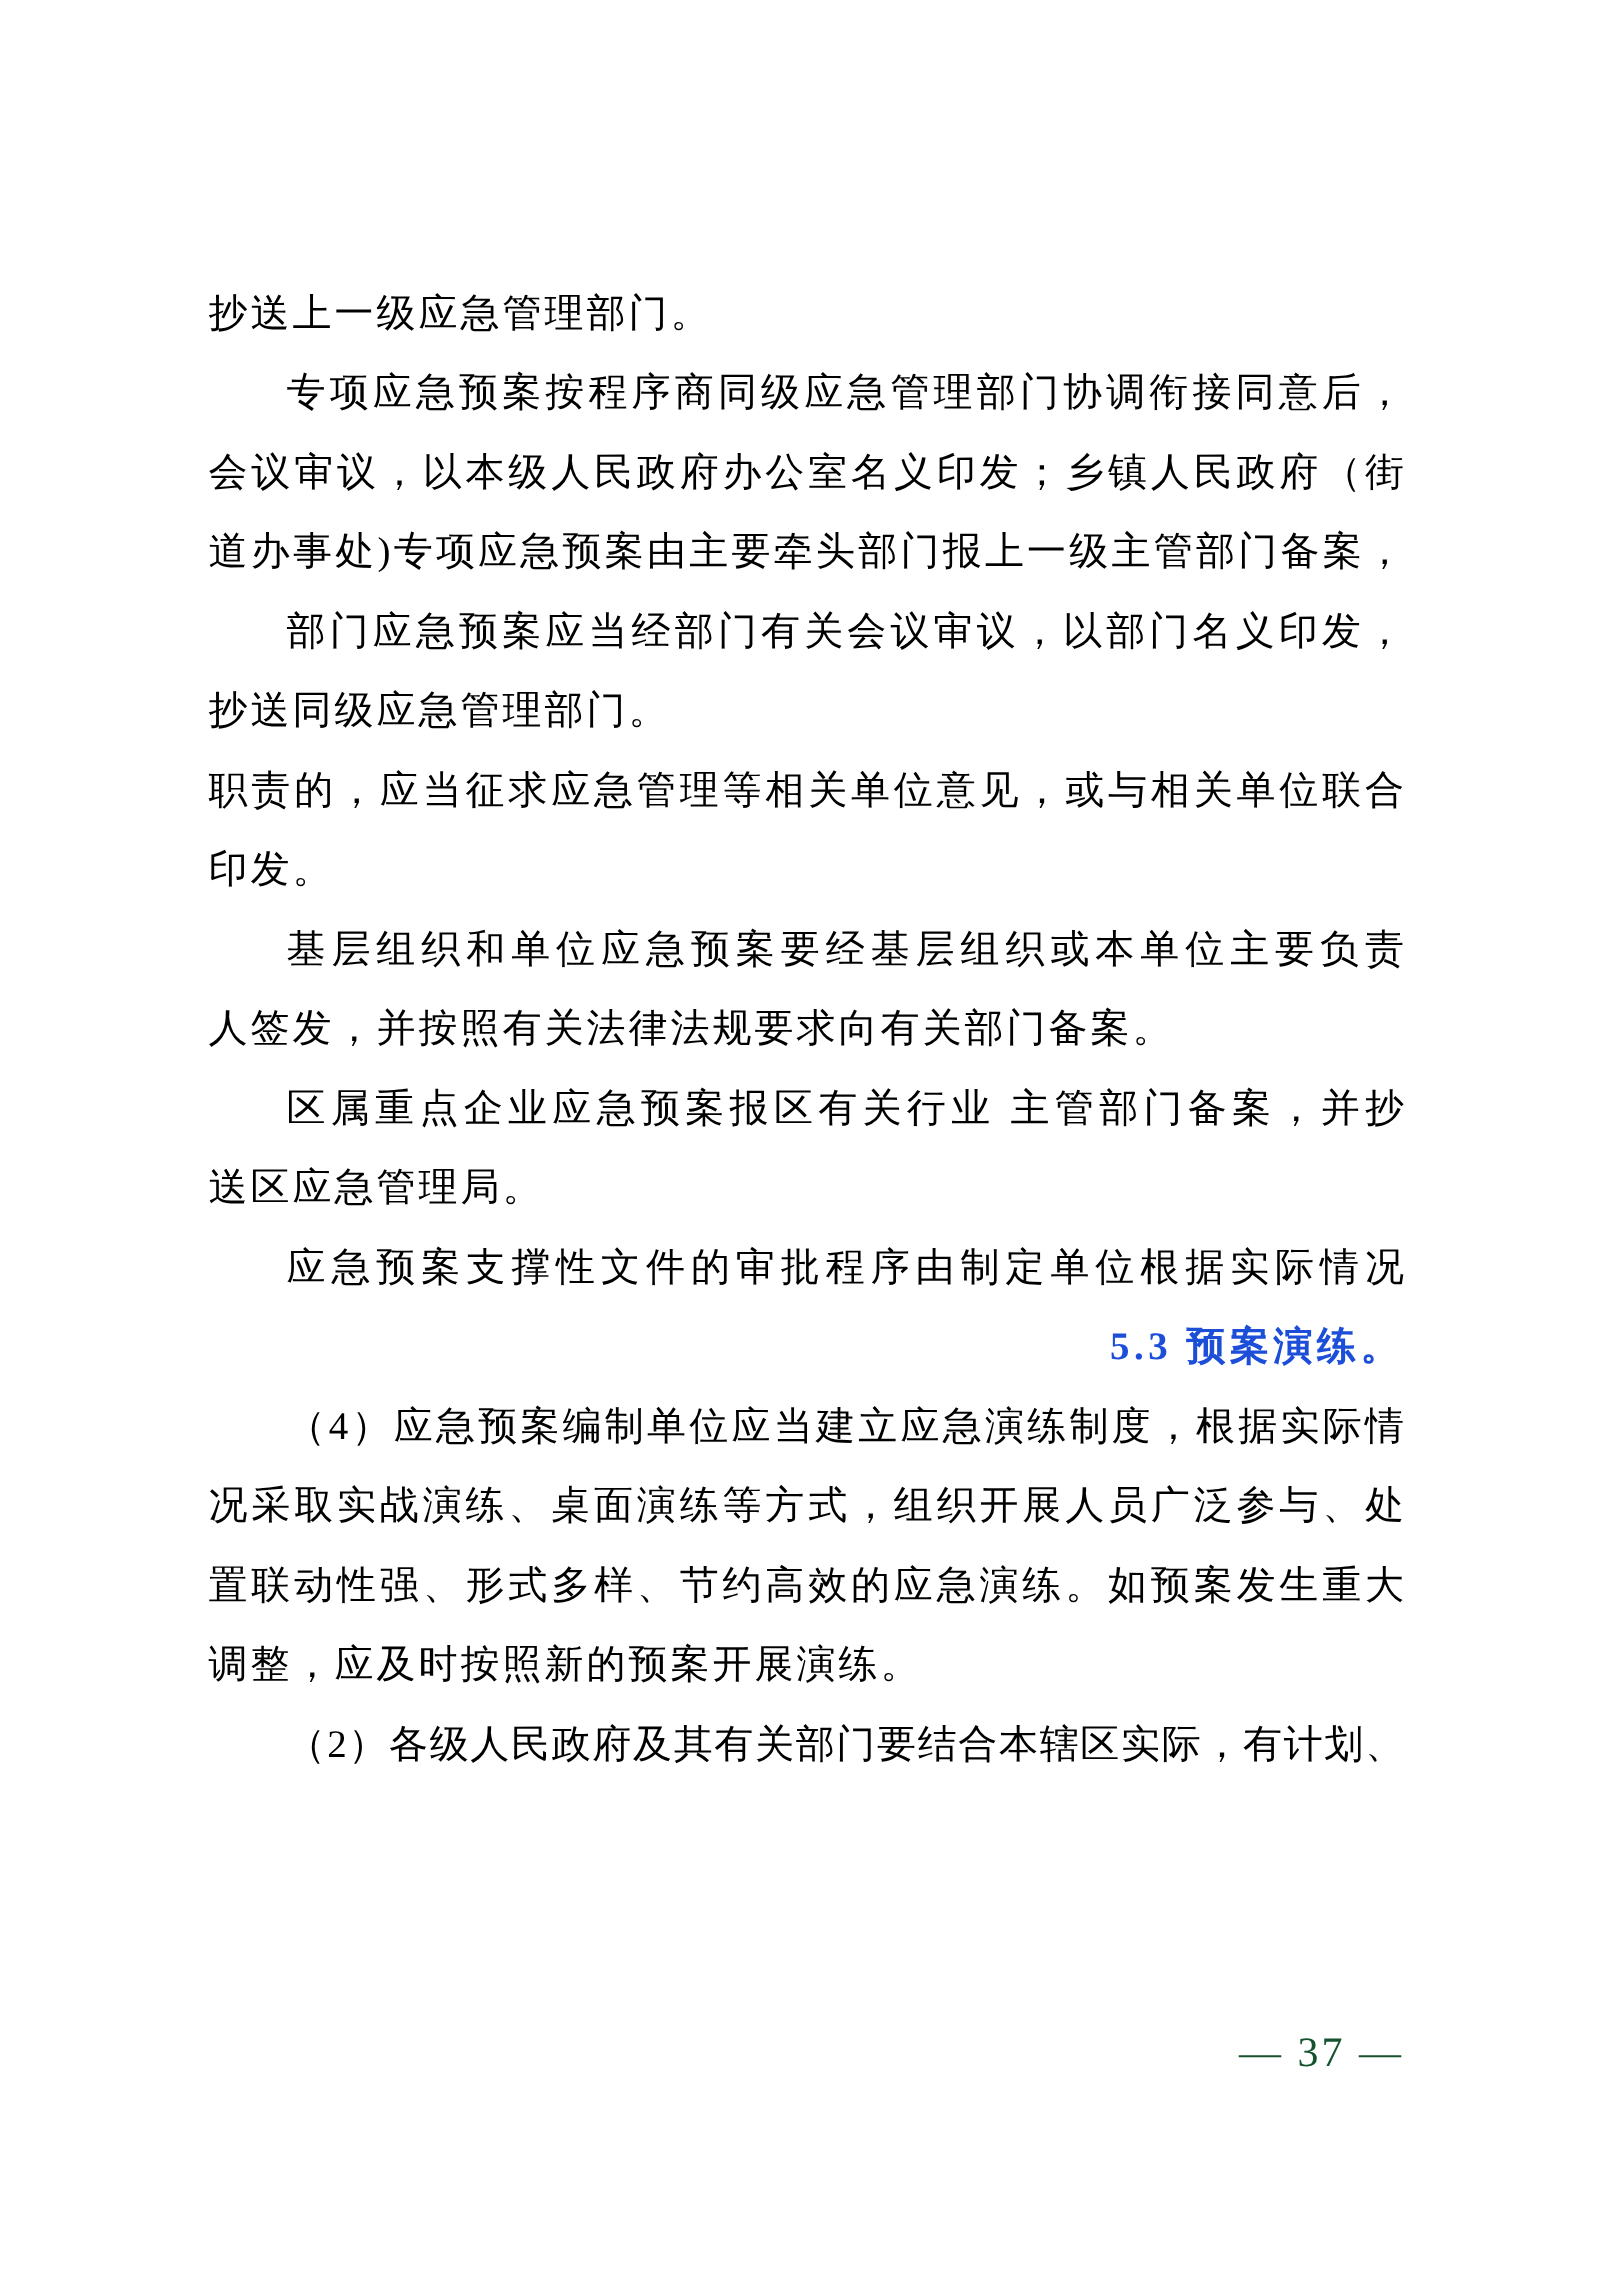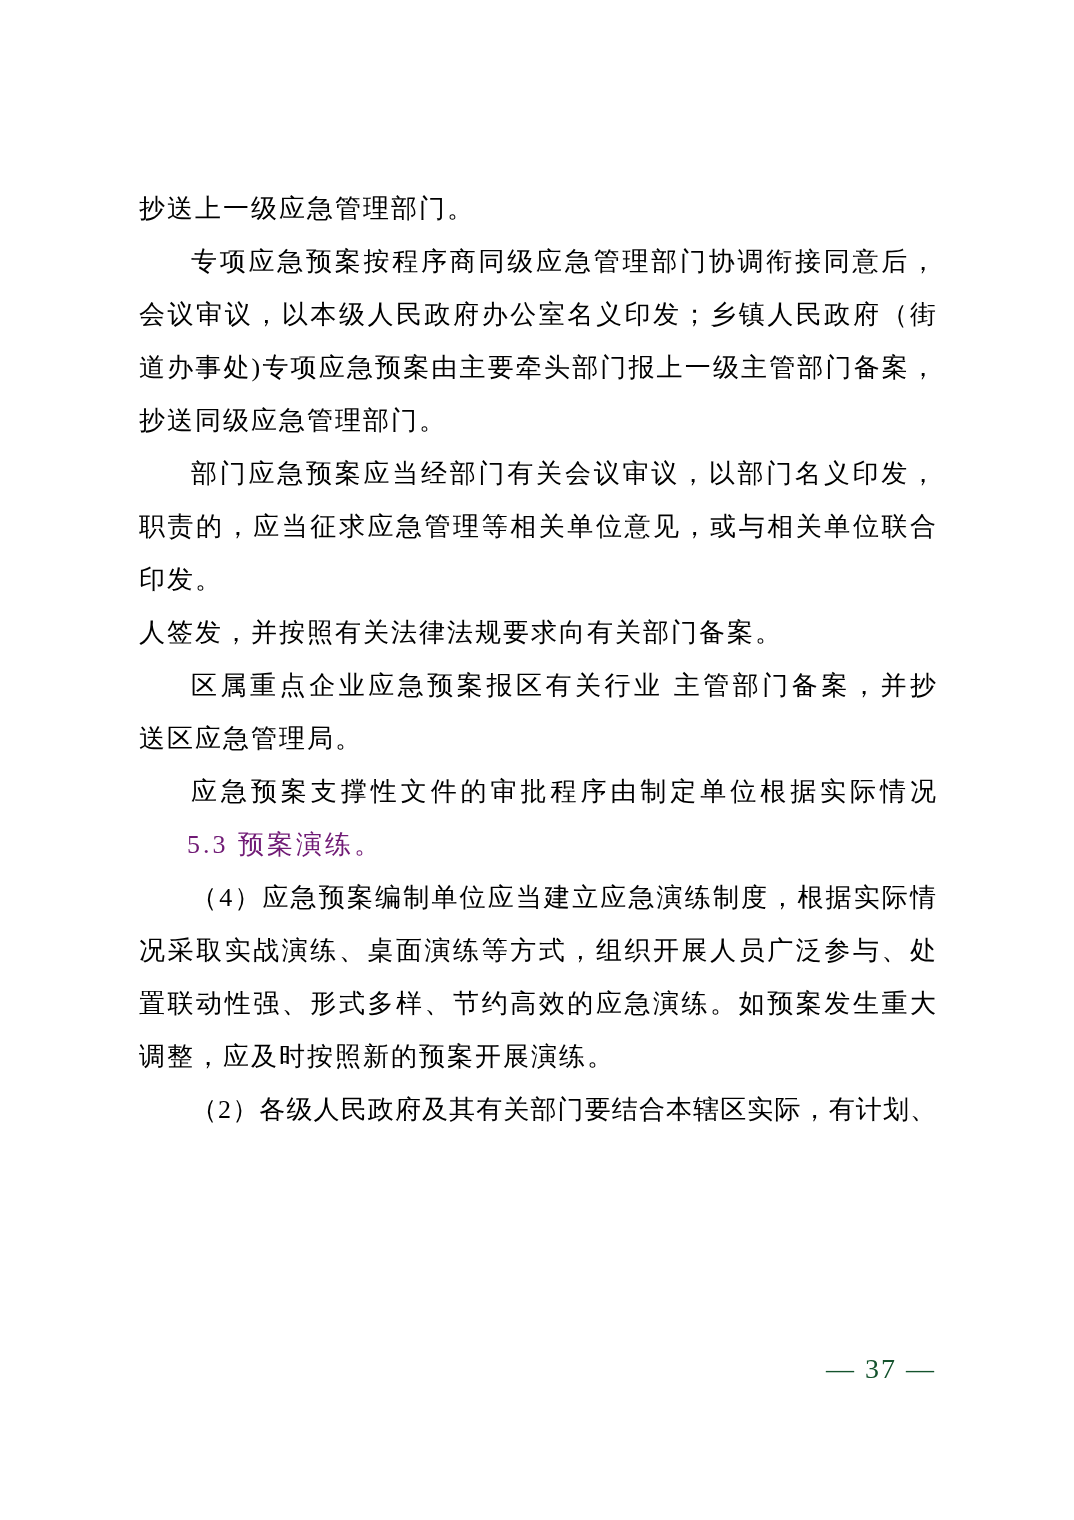--- a/index.html
+++ b/index.html
@@ -31,24 +31,25 @@
   }
   .line.justify {
     text-align: justify;
     text-align-last: justify;
     letter-spacing: 0;
   }
   .line.indent {
     padding-left: 52px;
   }
   .line.heading {
-    font-weight: 400;
-    color: #701a75;
+    font-weight: 700;
+    color: #1d4ed8;
     letter-spacing: 3px;
     padding-left: 48px;
+    text-align: right;
   }
   .page-number {
     position: absolute;
     left: 139px;
     top: 1342px;
     width: 797px;
     height: 53px;
     line-height: 53px;
     font-size: 28px;
     text-align: right;
@@ -58,24 +59,25 @@
 </style>
 </head>
 <body>
 
 <div class="page">
   <div class="text-area">
       <div class="line">抄送上一级应急管理部门。</div>
       <div class="line justify indent">专项应急预案按程序商同级应急管理部门协调衔接同意后，</div>
       <div class="line justify">会议审议，以本级人民政府办公室名义印发；乡镇人民政府（街</div>
       <div class="line justify">道办事处)专项应急预案由主要牵头部门报上一级主管部门备案，</div>
+      <div class="line justify indent">部门应急预案应当经部门有关会议审议，以部门名义印发，</div>
       <div class="line">抄送同级应急管理部门。</div>
-      <div class="line justify indent">部门应急预案应当经部门有关会议审议，以部门名义印发，</div>
       <div class="line justify">职责的，应当征求应急管理等相关单位意见，或与相关单位联合</div>
       <div class="line">印发。</div>
+      <div class="line justify indent">基层组织和单位应急预案要经基层组织或本单位主要负责</div>
       <div class="line">人签发，并按照有关法律法规要求向有关部门备案。</div>
       <div class="line justify indent">区属重点企业应急预案报区有关行业 主管部门备案，并抄</div>
       <div class="line">送区应急管理局。</div>
       <div class="line justify indent">应急预案支撑性文件的审批程序由制定单位根据实际情况</div>
       <div class="line heading">5.3 预案演练。</div>
       <div class="line justify indent">（4）应急预案编制单位应当建立应急演练制度，根据实际情</div>
       <div class="line justify">况采取实战演练、桌面演练等方式，组织开展人员广泛参与、处</div>
       <div class="line justify">置联动性强、形式多样、节约高效的应急演练。如预案发生重大</div>
       <div class="line">调整，应及时按照新的预案开展演练。</div>
       <div class="line justify indent">（2）各级人民政府及其有关部门要结合本辖区实际，有计划、</div>

